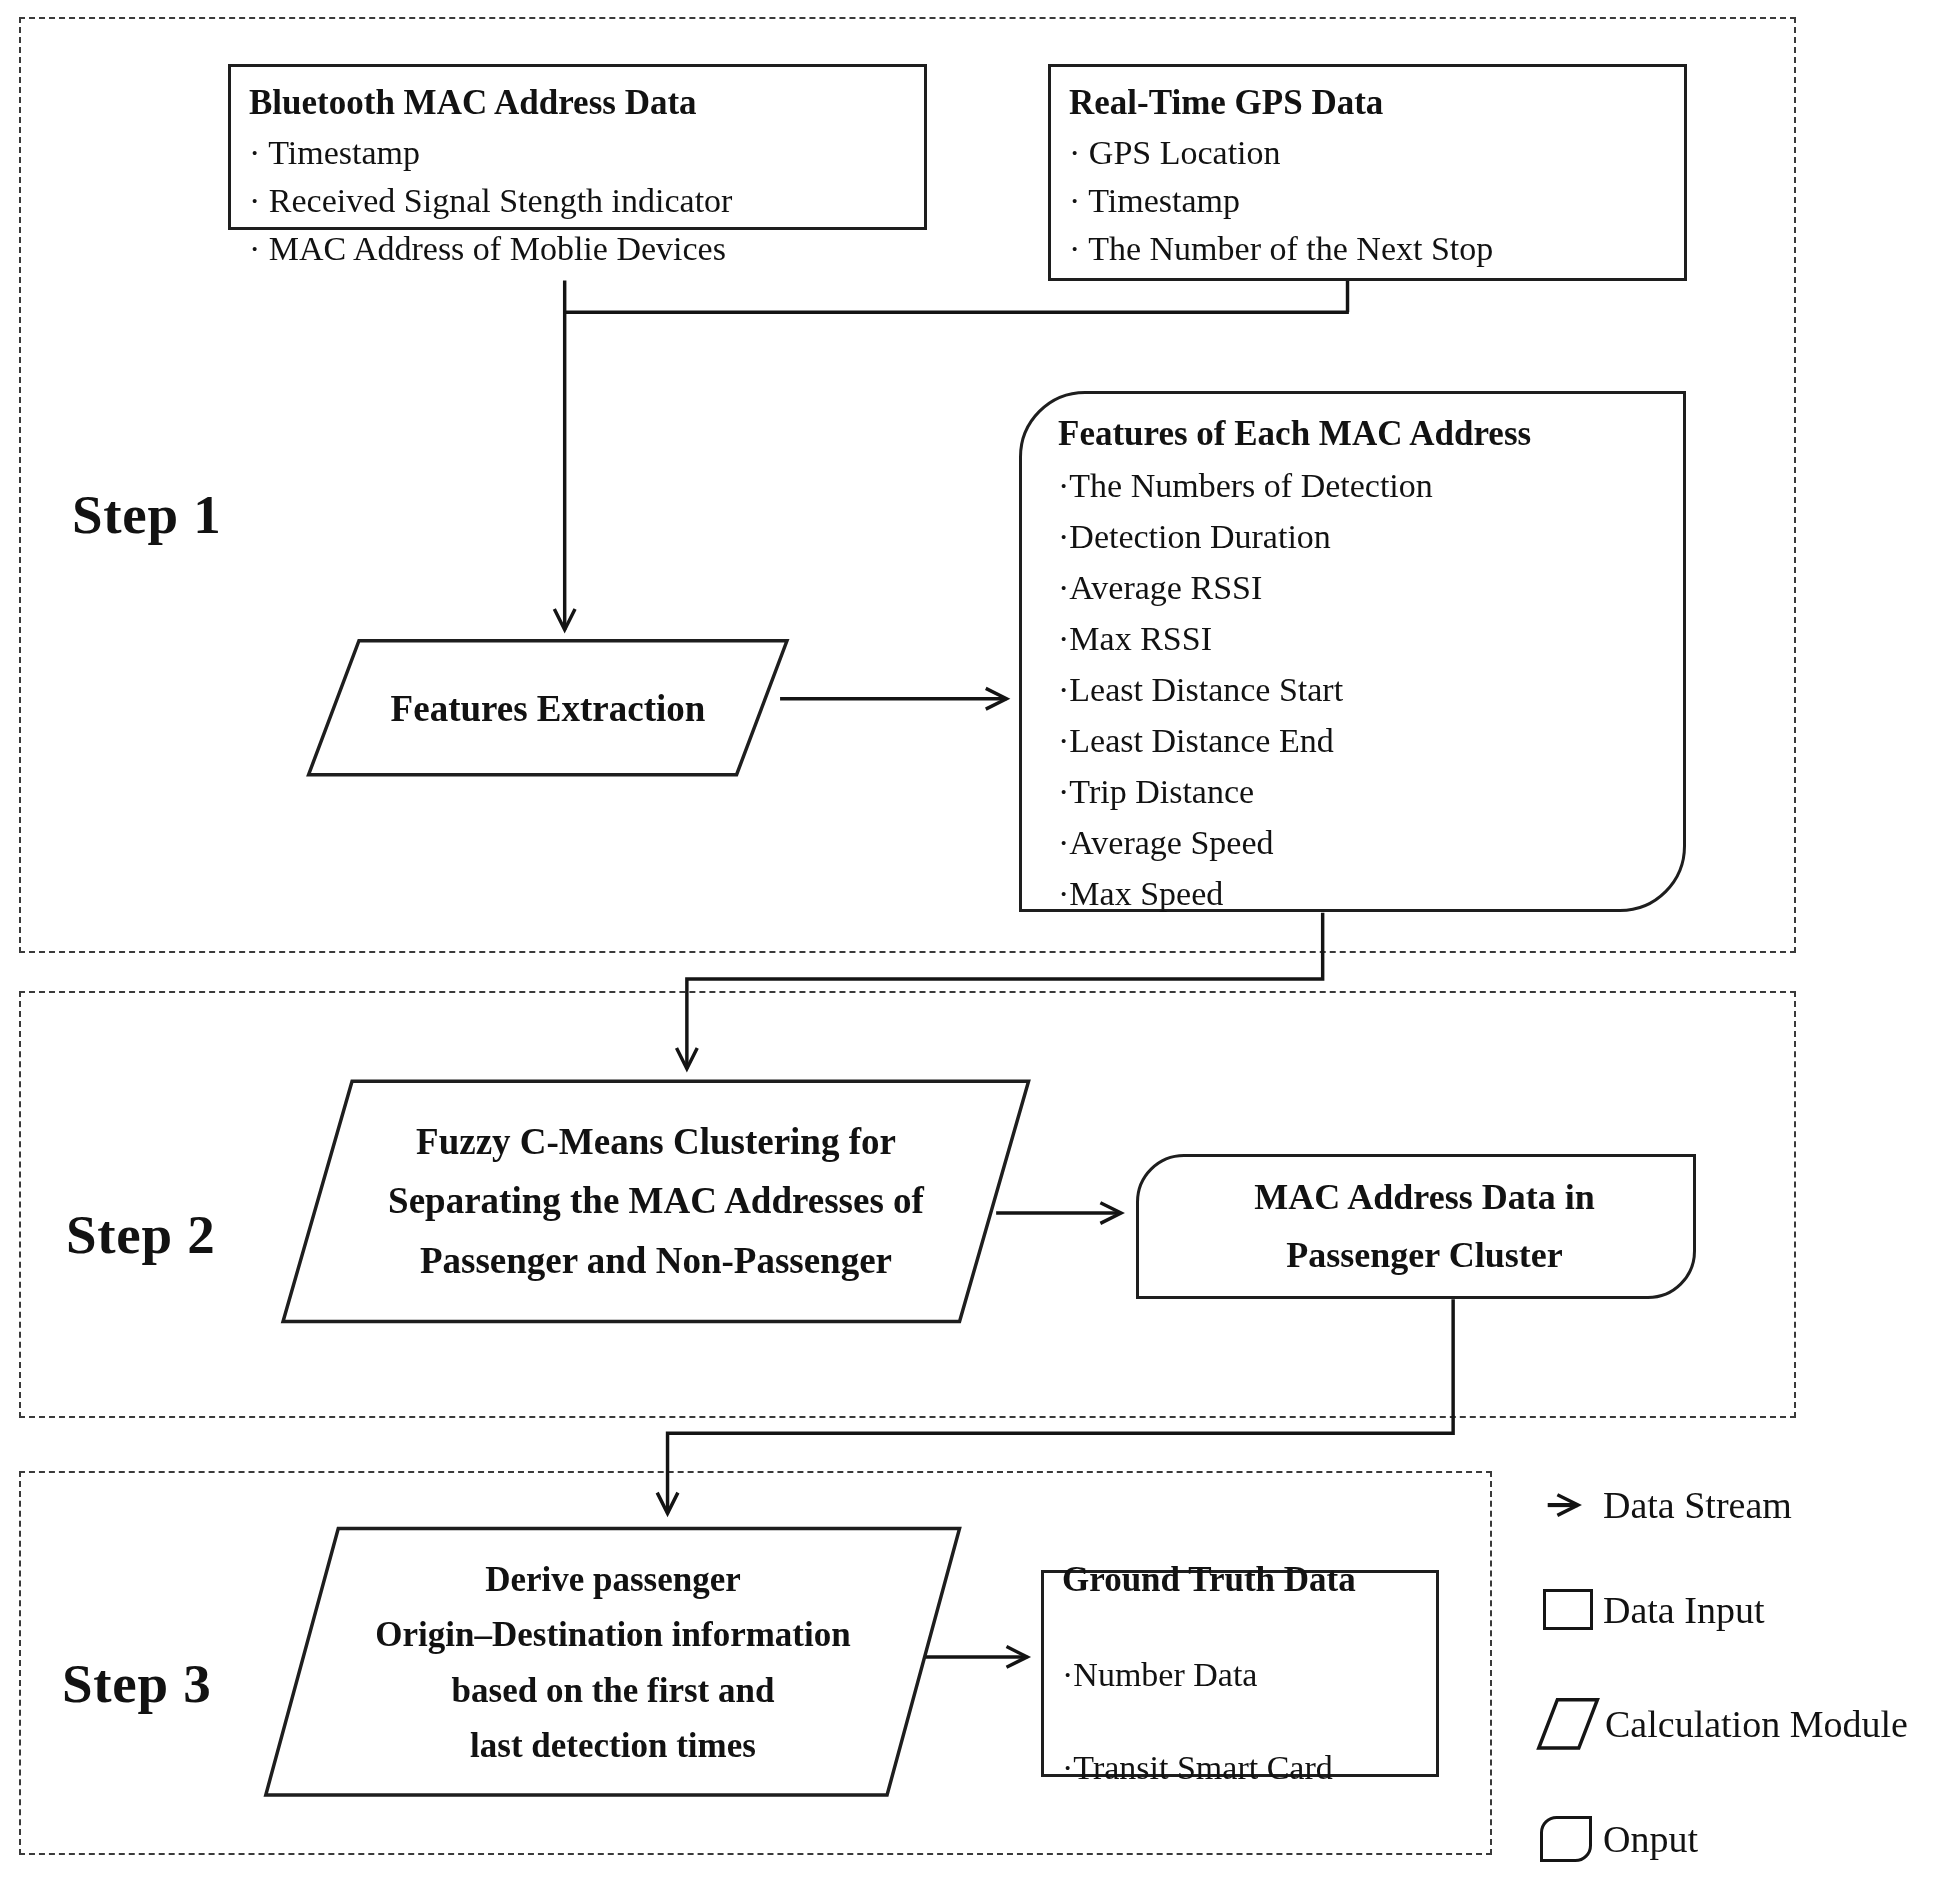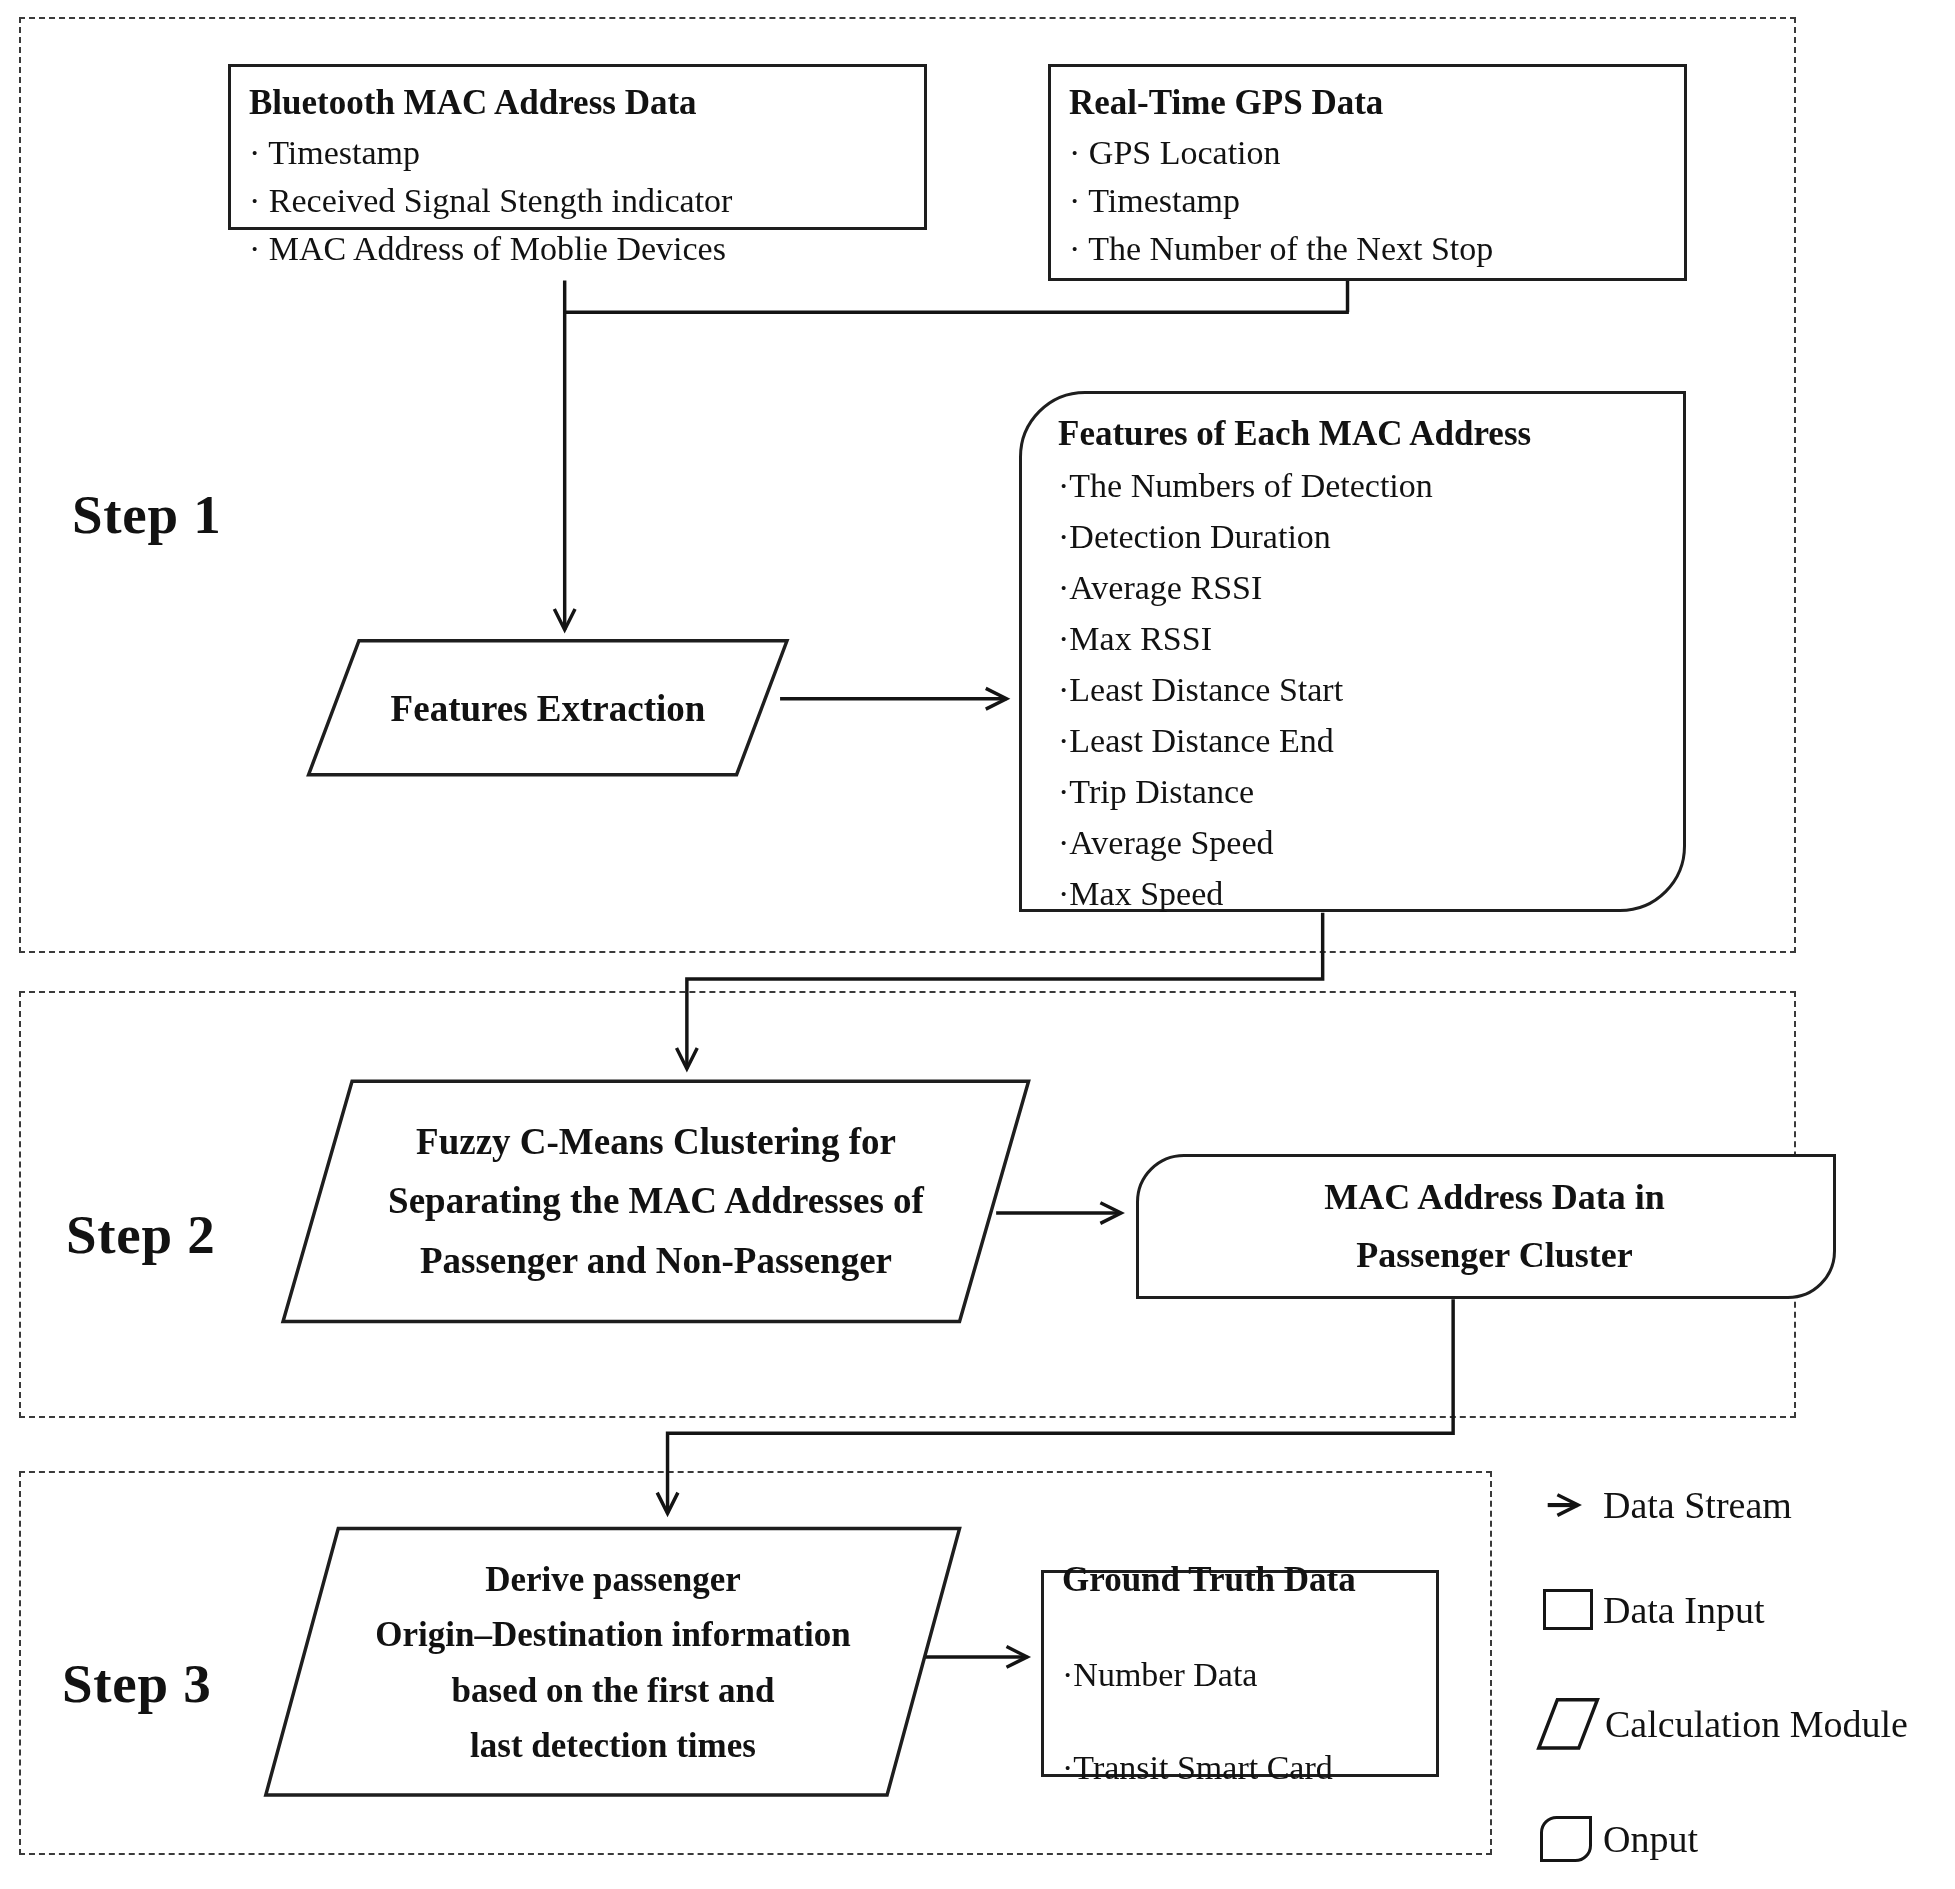--- a/index.html
+++ b/index.html
@@ -103,21 +103,21 @@
     <div class="box-item">·Average Speed</div>
     <div class="box-item">·Max Speed</div>
   </div>
 
   <div class="para-text" style="left:283px;top:1081px;width:746px;height:240px;font-size:37px;line-height:1.6;">
     <div>Fuzzy C-Means Clustering for</div>
     <div>Separating the MAC Addresses of</div>
     <div>Passenger and Non-Passenger</div>
   </div>
 
-  <div class="onput-shape passenger-cluster" style="left:1136px;top:1154px;width:700px;height:145px;padding-left:17px;">
+  <div class="onput-shape passenger-cluster" style="left:1136px;top:1154px;width:560px;height:145px;padding-left:17px;">
     <div>
       <div>MAC Address Data in</div>
       <div>Passenger Cluster</div>
     </div>
   </div>
 
   <div class="para-text" style="left:266px;top:1529px;width:694px;height:267px;font-size:35px;line-height:1.58;">
     <div>Derive passenger</div>
     <div>Origin–Destination information</div>
     <div>based on the first and</div>

